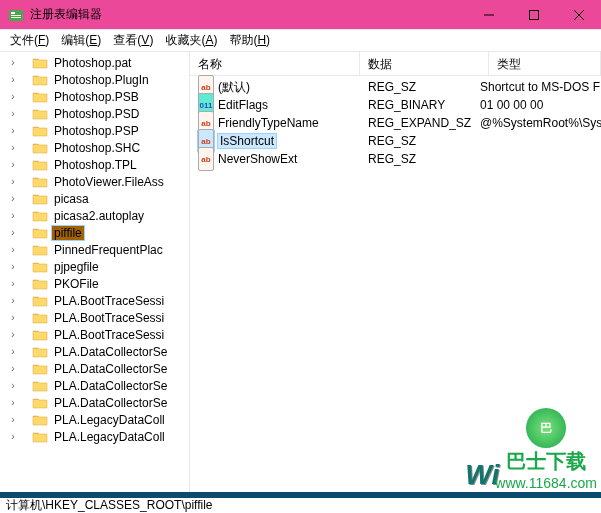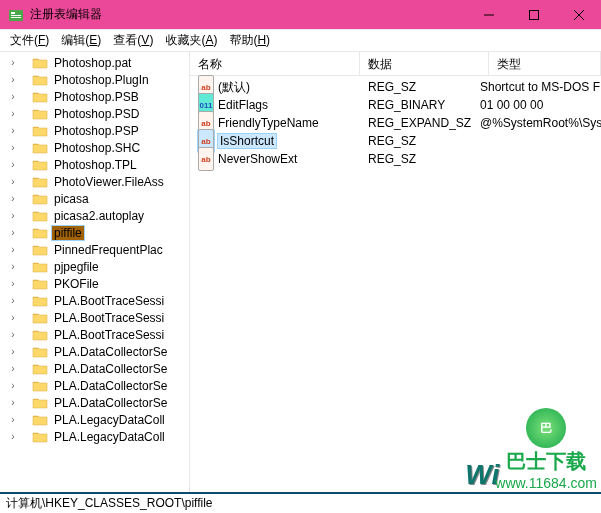--- a/index.html
+++ b/index.html
@@ -31,21 +31,21 @@
 .list-body{padding-top:2px}
 .list-row{height:18px;display:flex;align-items:center}
 .list-row .cell{padding:0 8px;overflow:hidden;white-space:nowrap}
 .list-row.sel .name-cell span{background:#cce8ff;outline:1px solid #99d1ff;padding:0 2px}
 .name-cell{width:170px;display:flex;align-items:center}
 .type-cell{width:112px}
 .data-cell{flex:1}
 .val-icon{width:16px;height:24px;margin-right:4px;display:inline-flex;align-items:center;justify-content:center;border:1px solid #aaa;border-radius:2px;font-size:8px;font-weight:bold}
 .val-str{color:#d04020;background:#fff4ee}
 .val-bin{color:#2050c0;background:#5eead4}
-.statusbar{height:21px;border-top:2px solid #0c4a6e;padding:2px 6px;display:flex;align-items:center}
+.statusbar{height:21px;border-top:6px solid #0c4a6e;padding:2px 6px;display:flex;align-items:center}
 .watermarks{position:absolute;bottom:22px;right:4px;display:flex;align-items:flex-end;gap:0;pointer-events:none}
 .wm1{font-size:28px;font-weight:bold;color:#0f766e;font-style:italic;text-shadow:1px 1px 0 #888}
 .wm2{display:flex;flex-direction:column;align-items:center;margin-left:-4px}
 .wm2 .top{font-size:20px;color:#19a84a;font-weight:bold}
 .wm2 .bot{font-size:14px;color:#19a84a}
 .wm2 .circle{width:40px;height:40px;border-radius:50%;background:radial-gradient(circle,#7be07b,#19a84a);display:flex;align-items:center;justify-content:center;color:#fff;font-weight:bold}
 </style>
 </head>
 <body>
 

